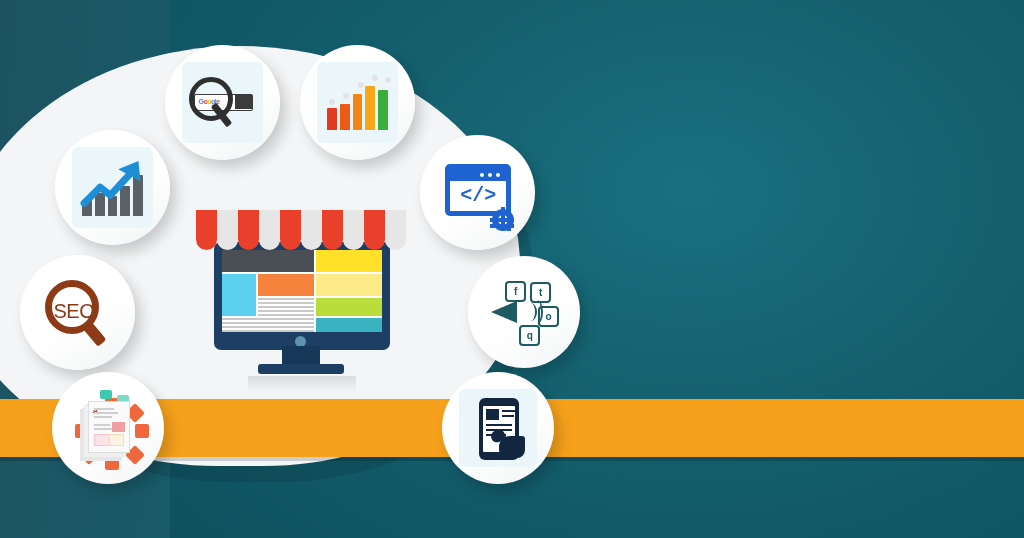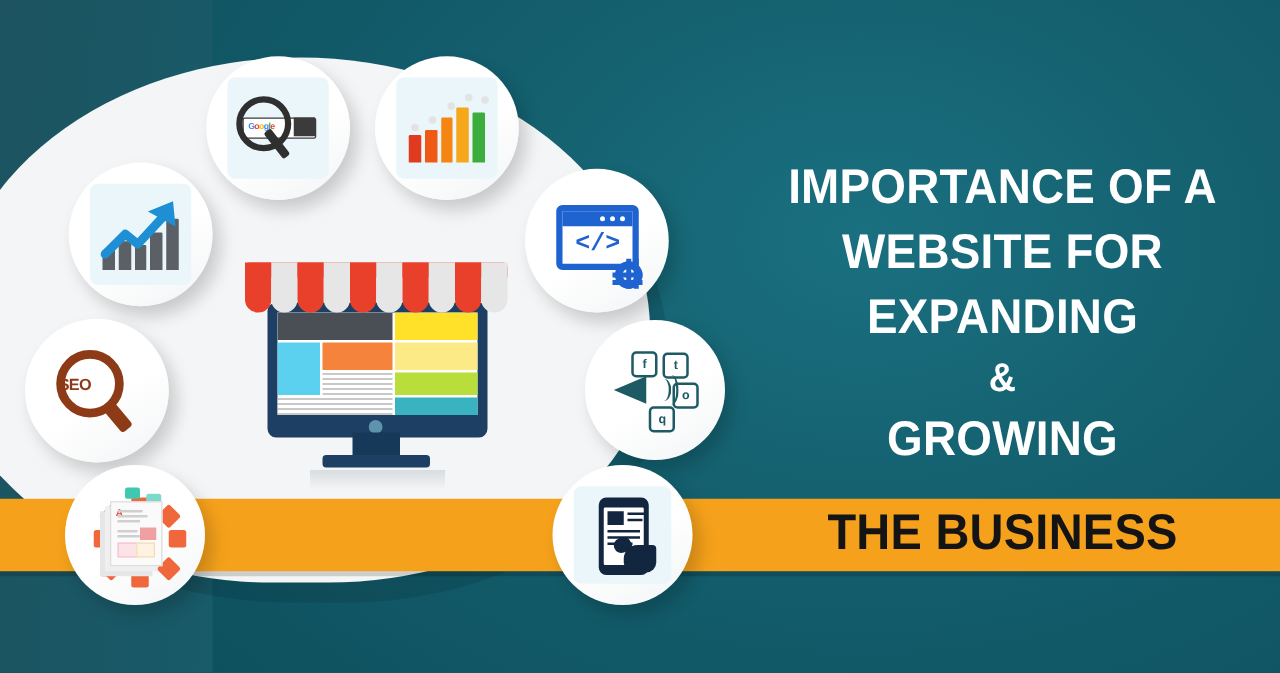--- a/index.html
+++ b/index.html
@@ -118,22 +118,22 @@
 
   .bars{position:absolute;bottom:16%;left:12%;width:76%;height:60%;display:flex;align-items:flex-end;gap:3px;}
   .bars i{flex:1;border-radius:1px 1px 0 0;display:block;}
   .dots i{position:absolute;width:6px;height:6px;border-radius:50%;background:#e3e3e3;}
 
   .seo-ring{
     position:absolute;left:10%;top:10%;width:54px;height:54px;border-radius:50%;
     border:7px solid #8d3a17;box-sizing:border-box;
   }
   .seo-txt{
-    position:absolute;left:12%;top:34%;width:54px;
-    font-size:13px;font-weight:bold;color:#8d3a17;letter-spacing:-.5px;
+    position:absolute;left:12%;top:34%;width:54px;text-align:center;
+    font-size:20px;font-weight:normal;color:#8d3a17;letter-spacing:-.5px;
   }
   .seo-h{position:absolute;left:52px;top:50px;width:11px;height:24px;background:#8d3a17;transform:rotate(-40deg);border-radius:3px;}
 
   .win{
     position:absolute;left:10%;top:14%;width:66px;height:52px;
     border:5px solid #1e63cf;border-radius:5px;box-sizing:border-box;background:#fff;
   }
   .win-bar{position:absolute;left:0;top:0;right:0;height:12px;background:#1e63cf;}
   .win-bar b{position:absolute;top:4px;width:4px;height:4px;border-radius:50%;background:#fff;}
   .code{
@@ -355,22 +355,14 @@
           <span class="ph-ln" style="left:19px;top:9px;width:12px"></span>
           <span class="ph-ln" style="left:3px;top:18px;width:26px"></span>
           <span class="ph-ln" style="left:3px;top:23px;width:26px"></span>
           <span class="ph-ln" style="left:3px;top:28px;width:20px"></span>
         </div>
         <div class="hand"></div>
       </div>
     </div>
   </div>
 
-  <div class="title">
-    <span class="ln">IMPORTANCE OF A</span>
-    <span class="ln">WEBSITE FOR</span>
-    <span class="ln">EXPANDING</span>
-    <span class="ln amp">&amp;</span>
-    <span class="ln">GROWING</span>
-    <span class="biz">THE BUSINESS</span>
-  </div>
 
 </div>
 
 </body></html>

